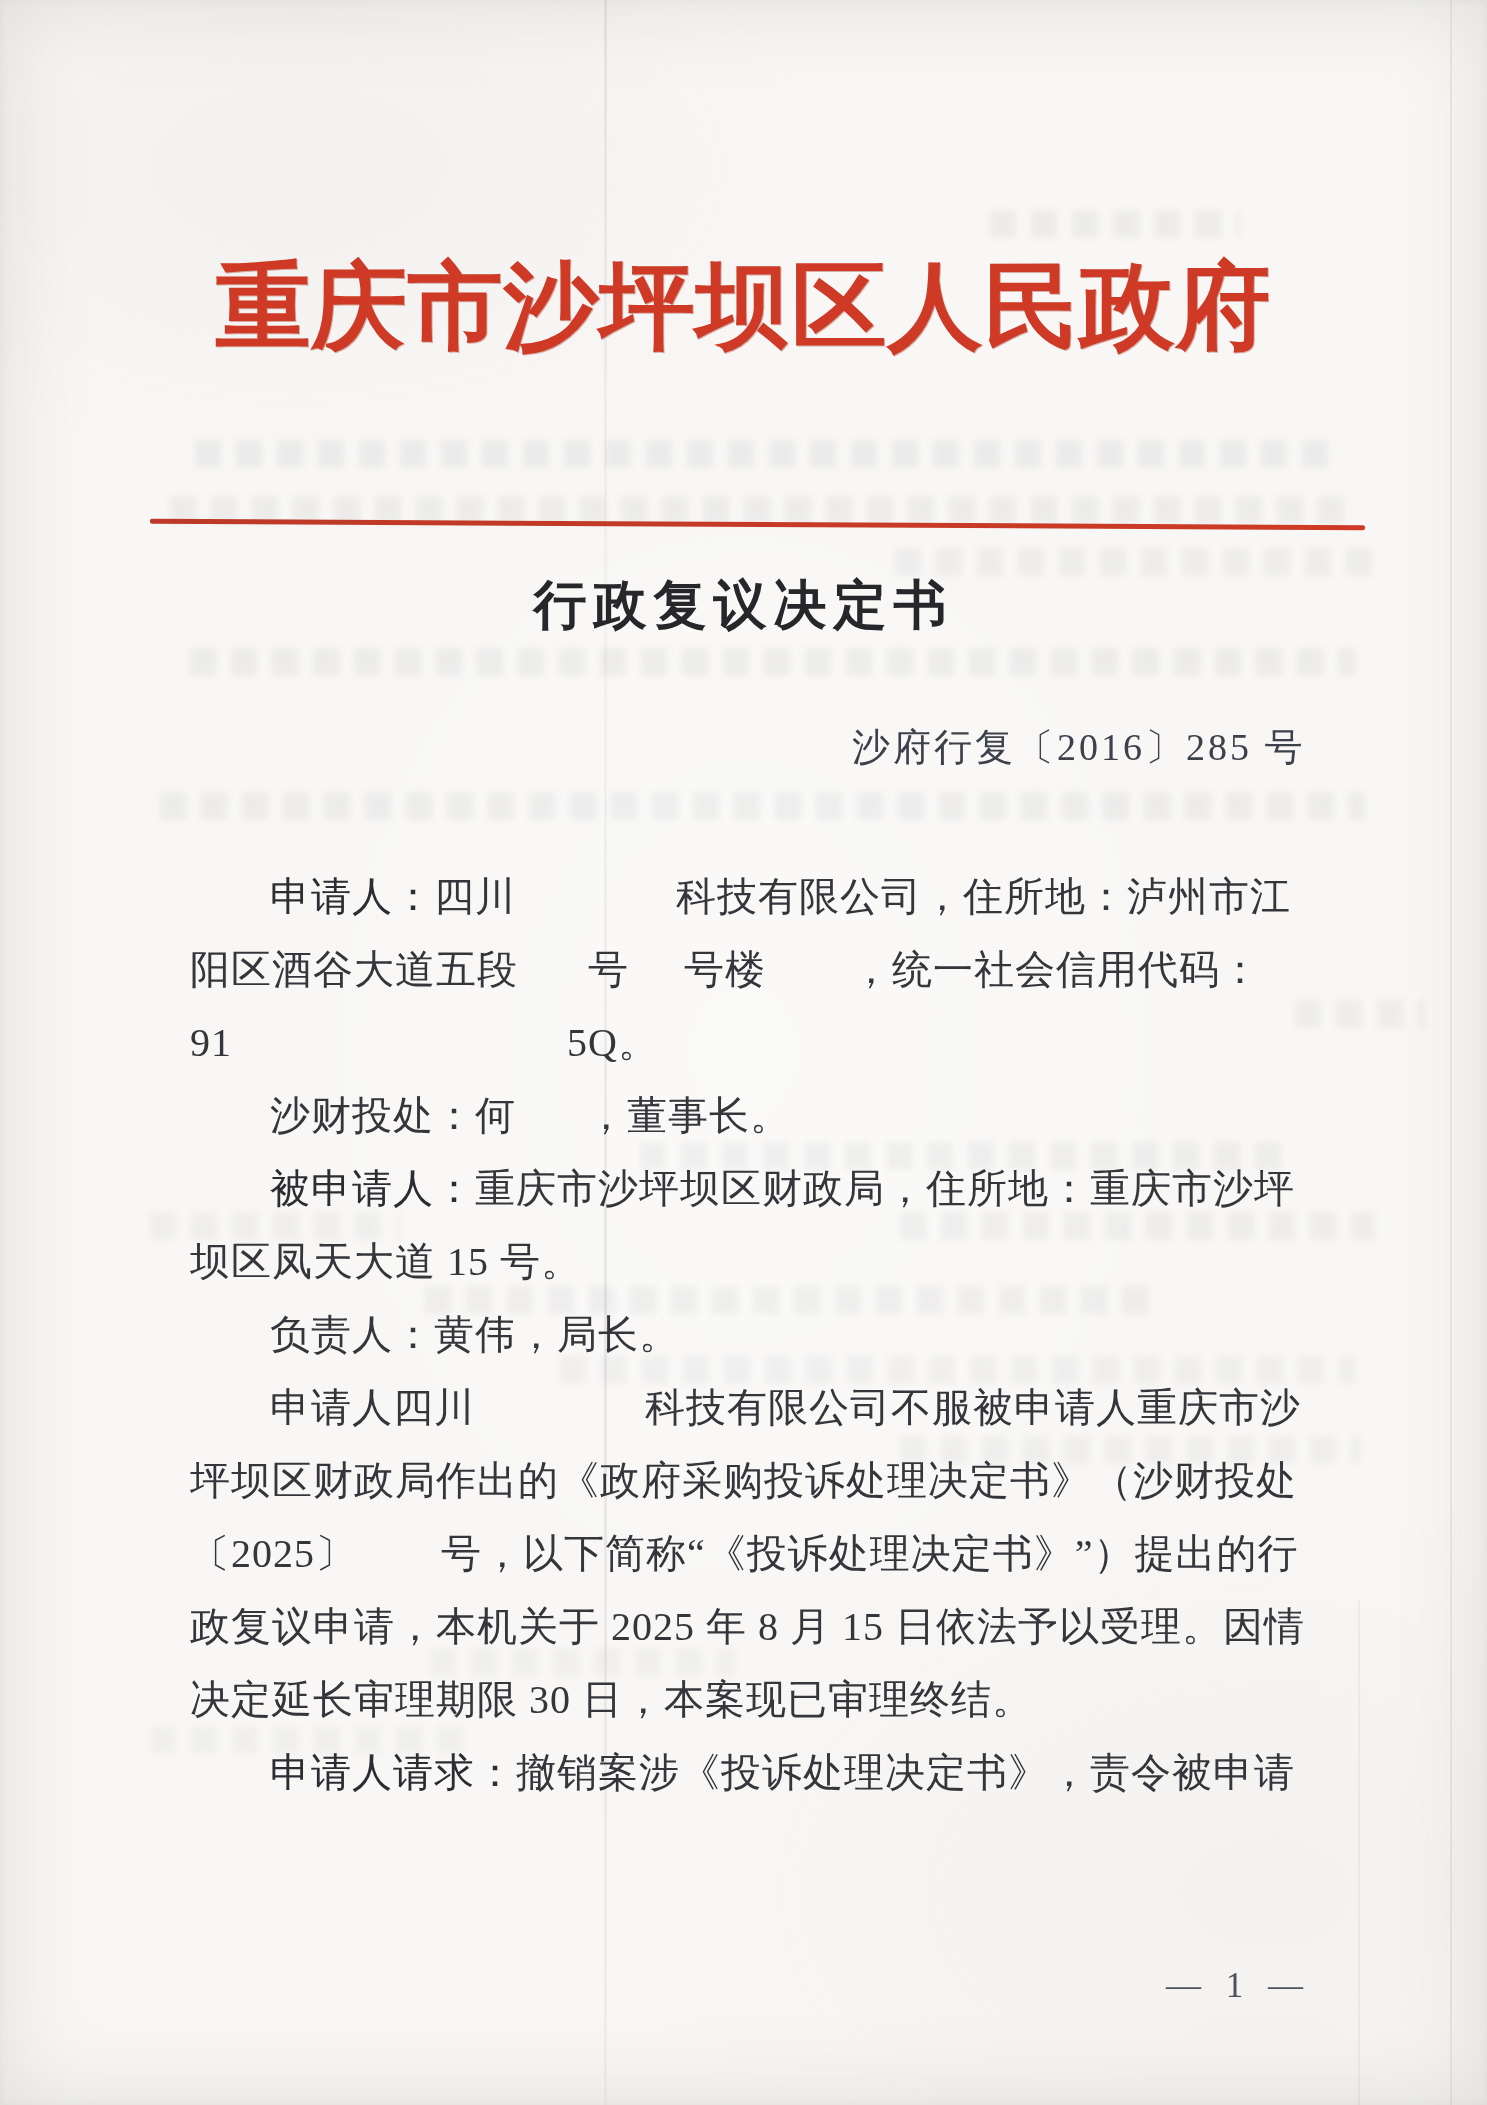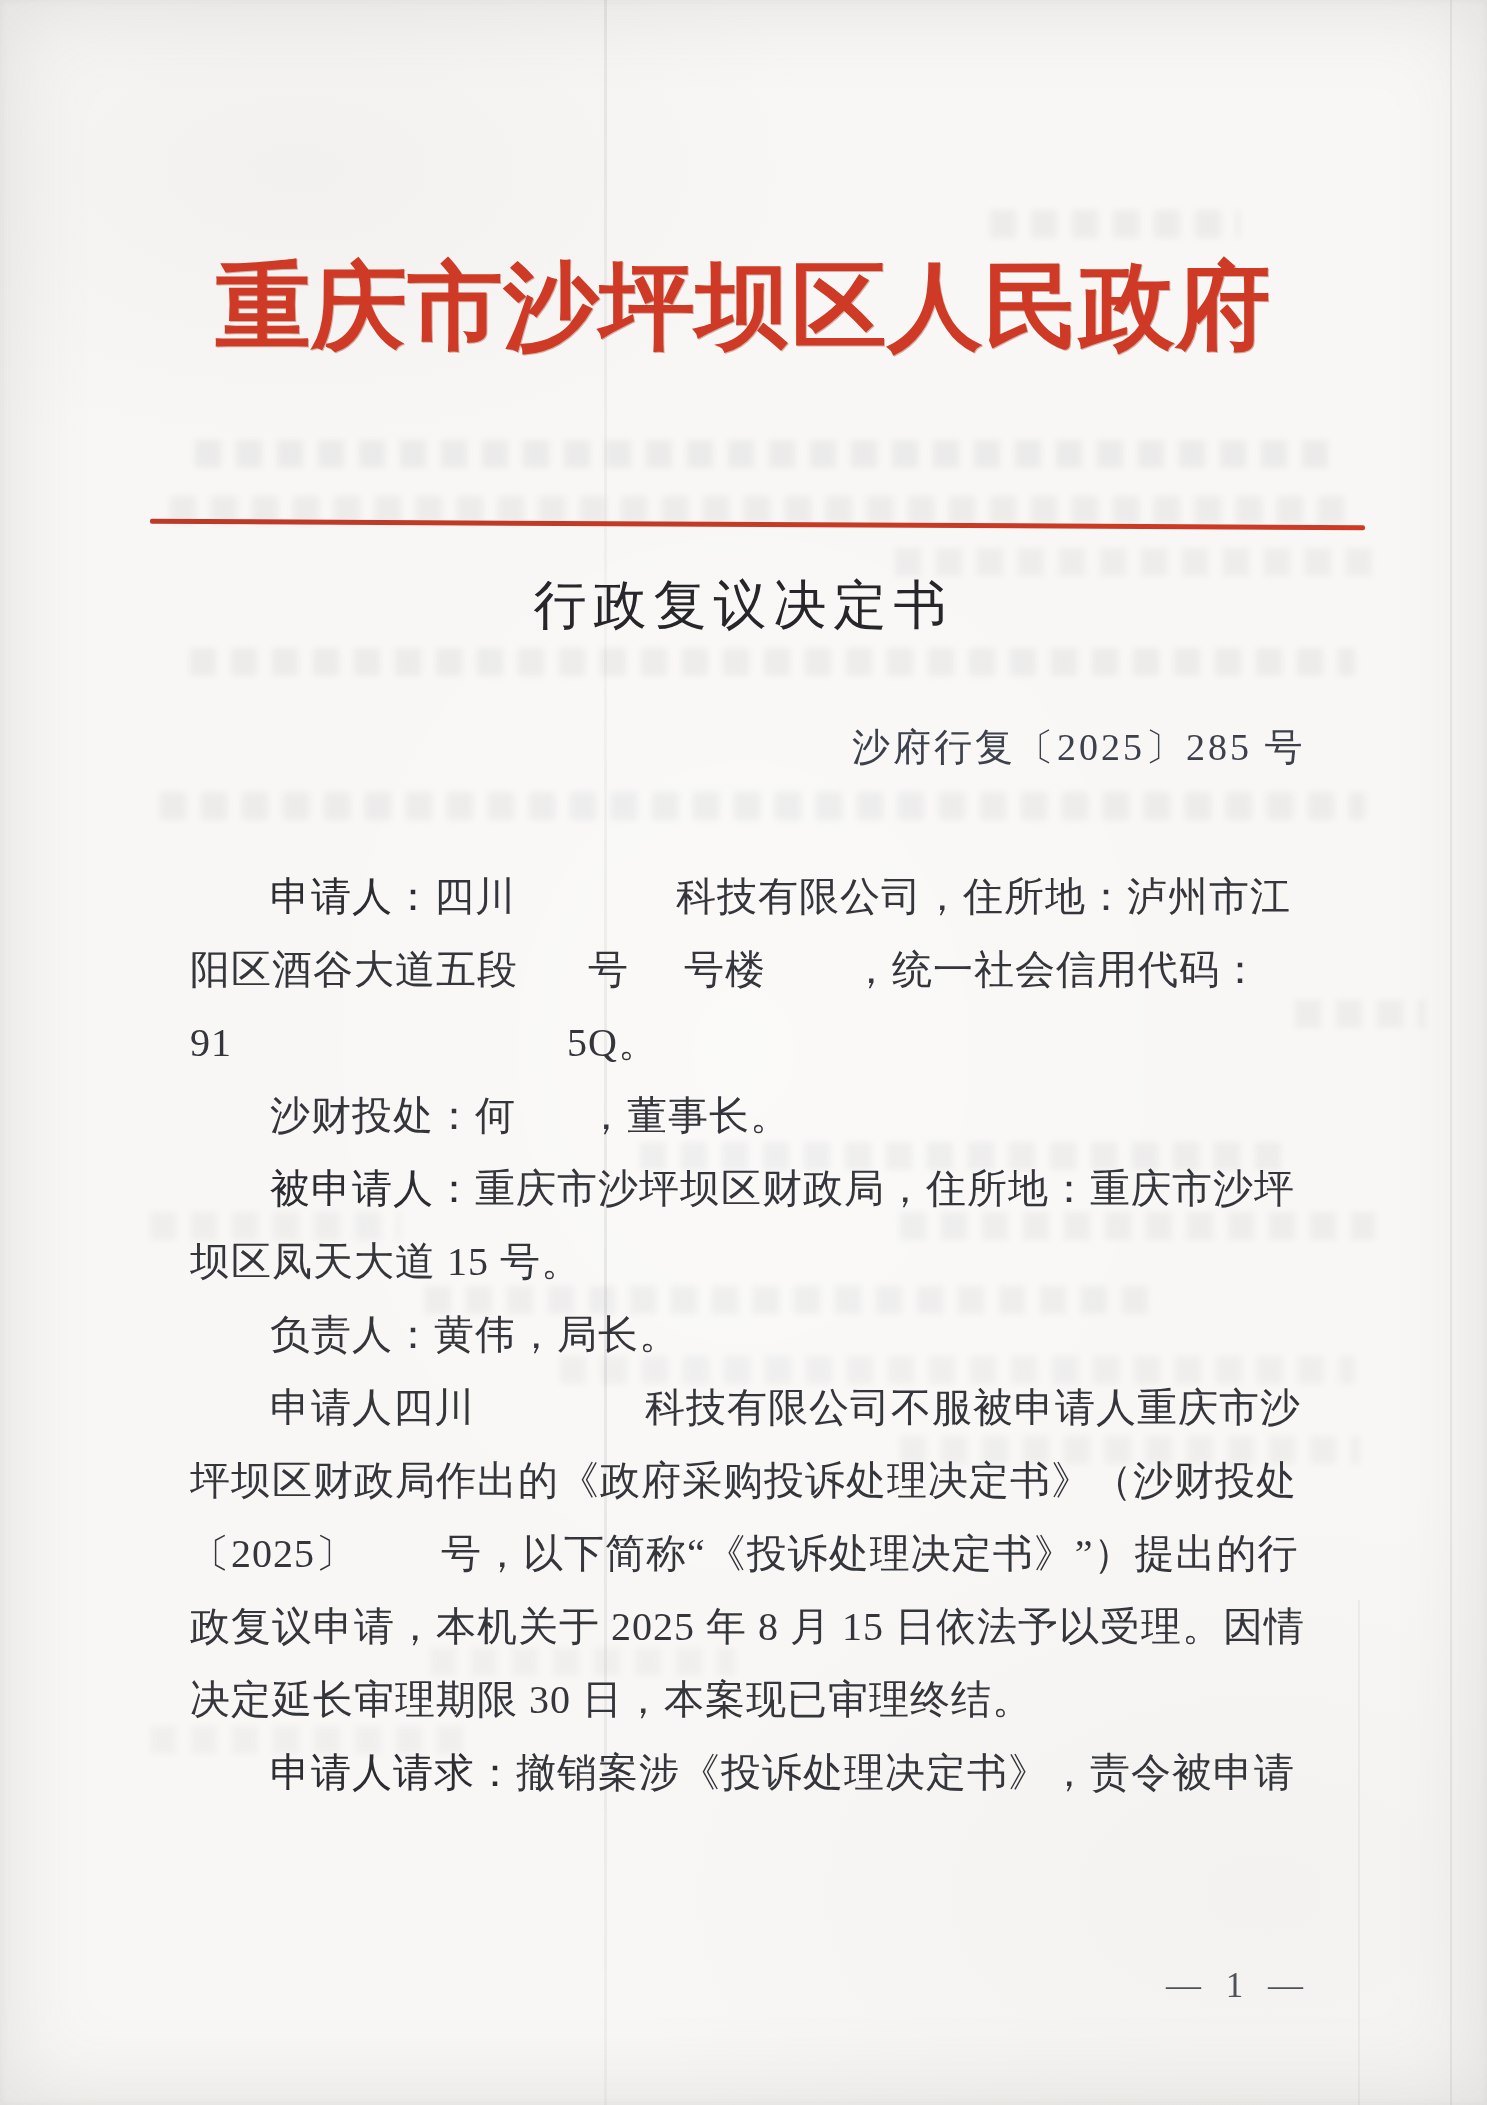--- a/index.html
+++ b/index.html
@@ -28,21 +28,21 @@
     text-shadow:1px 1px 0 rgba(150,40,20,.35);
   }
   .rule{
     position:absolute;left:150px;top:522px;width:1215px;height:5px;
     transform:rotate(.3deg);
     border-radius:2px;
   }
   .doctype{
     position:absolute;top:570px;left:0;width:100%;
     text-align:center;
-    font-size:53px;font-weight:normal;letter-spacing:7px;
+    font-size:53px;font-weight:bold;letter-spacing:7px;
     color:#26262b;white-space:nowrap;
   }
   .docnum{
     position:absolute;top:722px;left:852px;
     font-size:38px;letter-spacing:3px;color:#3d414b;white-space:nowrap;
   }
   .body-block{
     position:absolute;left:190px;top:860px;width:1112px;
     font-size:40px;color:#35363c;
   }
@@ -97,21 +97,21 @@
   <div class="bl" style="left:900px;top:1436px;width:460px;opacity:.40"></div>
   <div class="bl" style="left:430px;top:1648px;width:305px;opacity:.35"></div>
   <div class="bl" style="left:150px;top:1726px;width:320px;opacity:.35"></div>
 
   <div class="authority" style="color: rgb(206, 58, 37);">重庆市沙坪坝区人民政府</div>
 
   <div class="rule" style="background: linear-gradient(90deg, rgb(188, 58, 39), rgb(206, 58, 37));"></div>
 
   <div class="doctype">行政复议决定书</div>
 
-  <div class="docnum">沙府行复〔2025〕285 号</div>
+  <div class="docnum">沙府行复〔2016〕285 号</div>
 
   <div class="body-block">
       <div class="line indent"><span class="seg bold">申请人：</span><span class="seg">四川</span><span class="gap" style="width: 160px;"></span><span class="seg">科技有限公司，住所地：泸州市江</span></div>
       <div class="line"><span class="seg">阳区酒谷大道五段</span><span class="gap" style="width: 70px;"></span><span class="seg">号</span><span class="gap" style="width: 55px;"></span><span class="seg">号楼</span><span class="gap" style="width: 85px;"></span><span class="seg">，统一社会信用代码：</span></div>
       <div class="line"><span class="seg">91</span><span class="gap" style="width: 335px;"></span><span class="seg">5Q。</span></div>
       <div class="line indent"><span class="seg">沙财投处：何</span><span class="gap" style="width: 70px;"></span><span class="seg">，董事长。</span></div>
       <div class="line indent"><span class="seg bold">被申请人：</span><span class="seg">重庆市沙坪坝区财政局，住所地：重庆市沙坪</span></div>
       <div class="line"><span class="seg">坝区凤天大道 15 号。</span></div>
       <div class="line indent"><span class="seg">负责人：黄伟，局长。</span></div>
       <div class="line indent"><span class="seg">申请人四川</span><span class="gap" style="width: 170px;"></span><span class="seg">科技有限公司不服被申请人重庆市沙</span></div>

